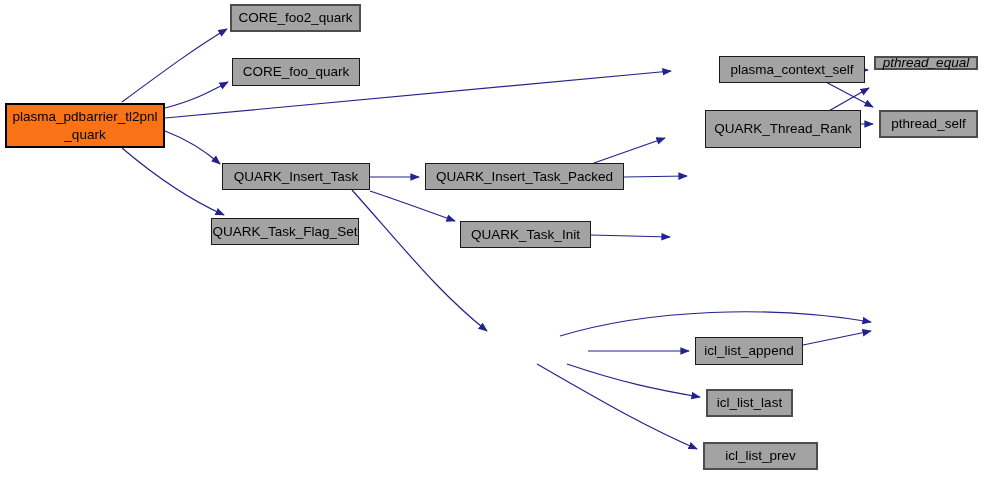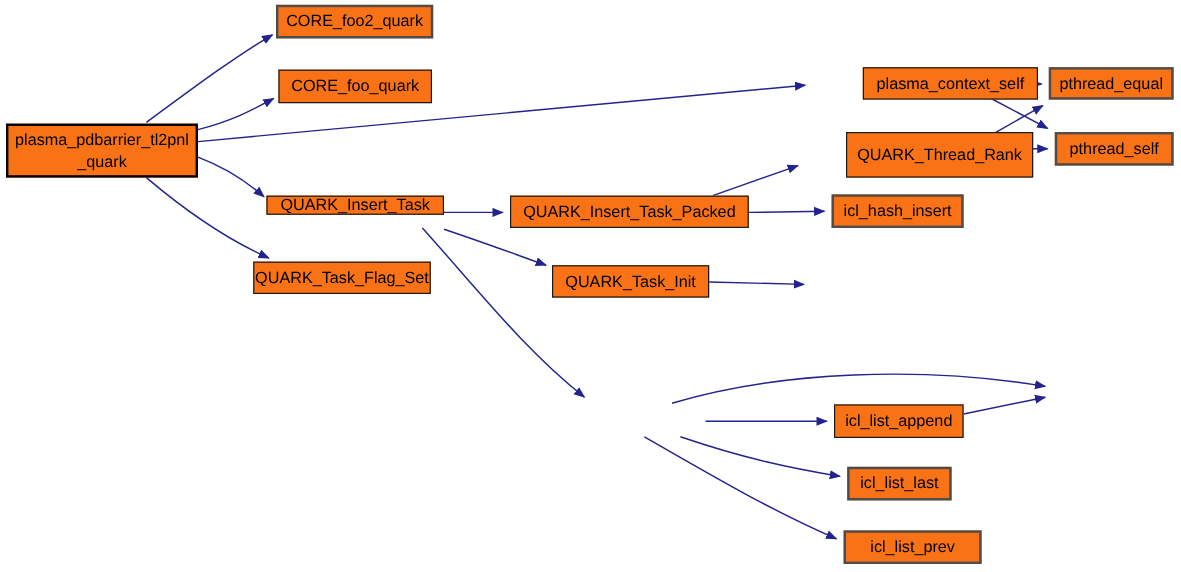--- a/index.html
+++ b/index.html
@@ -22,21 +22,21 @@
     width: 984px;
     height: 477px;
   }
   .node {
     position: absolute;
     box-sizing: border-box;
     display: flex;
     align-items: center;
     justify-content: center;
     text-align: center;
-    background: #f97316;
+    background: #a3a3a3;
     border: 1px solid #1a1a1a;
     color: #000000;
     font-size: 13.5px;
     line-height: 1.3;
     white-space: pre-line;
     cursor: pointer;
   }
   .node.strong {
     border-width: 2px;
     border-color: #4d4d4d;
@@ -77,25 +77,24 @@
       <path d="M588,351 L689,351" fill="none" stroke="#23238e" stroke-width="1.2" marker-end="url(#arrowhead)"></path>
       <path d="M803,345 L871,331" fill="none" stroke="#23238e" stroke-width="1.2" marker-end="url(#arrowhead)"></path>
       <path d="M567,364 C620,382 658,390 700,397" fill="none" stroke="#23238e" stroke-width="1.2" marker-end="url(#arrowhead)"></path>
       <path d="M537,364 C600,400 642,425 697,449" fill="none" stroke="#23238e" stroke-width="1.2" marker-end="url(#arrowhead)"></path>
     </svg>
 
 <div class="node highlight" style="left: 5px; top: 103px; width: 160px; height: 45px;">plasma_pdbarrier_tl2pnl
 _quark</div>
     <div class="node strong" style="left: 230px; top: 4px; width: 131px; height: 28px;">CORE_foo2_quark</div>
     <div class="node" style="left: 232px; top: 58px; width: 128px; height: 28px;">CORE_foo_quark</div>
-    <div class="node" style="left: 222px; top: 163px; width: 148px; height: 16px;">QUARK_Insert_Task</div>
+    <div class="node" style="left: 222px; top: 163px; width: 148px; height: 27px;">QUARK_Insert_Task</div>
     <div class="node" style="left: 211px; top: 218px; width: 148px; height: 27px;">QUARK_Task_Flag_Set</div>
     <div class="node" style="left: 425px; top: 163px; width: 199px; height: 27px;">QUARK_Insert_Task_Packed</div>
     <div class="node" style="left: 460px; top: 221px; width: 131px; height: 27px;">QUARK_Task_Init</div>
     <div class="node" style="left: 676px; top: 56px; width: 146px; height: 27px; margin-left: 43px;">plasma_context_self</div>
     <div class="node" style="left: 705px; top: 110px; width: 156px; height: 38px;">QUARK_Thread_Rank</div>
-    <div class="node strong" style="left: 693px; top: 162px; width: 110px; height: 28px;">icl_hash_insert</div>
-    <div class="node strong" style="left: 874px; top: 56px; width: 104px; height: 27px;">pthread_equal</div>
+    <div class="node strong" style="left: 874px; top: 56px; width: 104px; height: 14px; font-style: italic;">pthread_equal</div>
     <div class="node strong" style="left: 879px; top: 110px; width: 99px; height: 28px;">pthread_self</div>
     <div class="node" style="left: 695px; top: 337px; width: 108px; height: 28px;">icl_list_append</div>
     <div class="node strong" style="left: 706px; top: 389px; width: 87px; height: 28px;">icl_list_last</div>
     <div class="node strong" style="left: 703px; top: 442px; width: 115px; height: 28px;">icl_list_prev</div>
   </div>
 
 </body></html>

